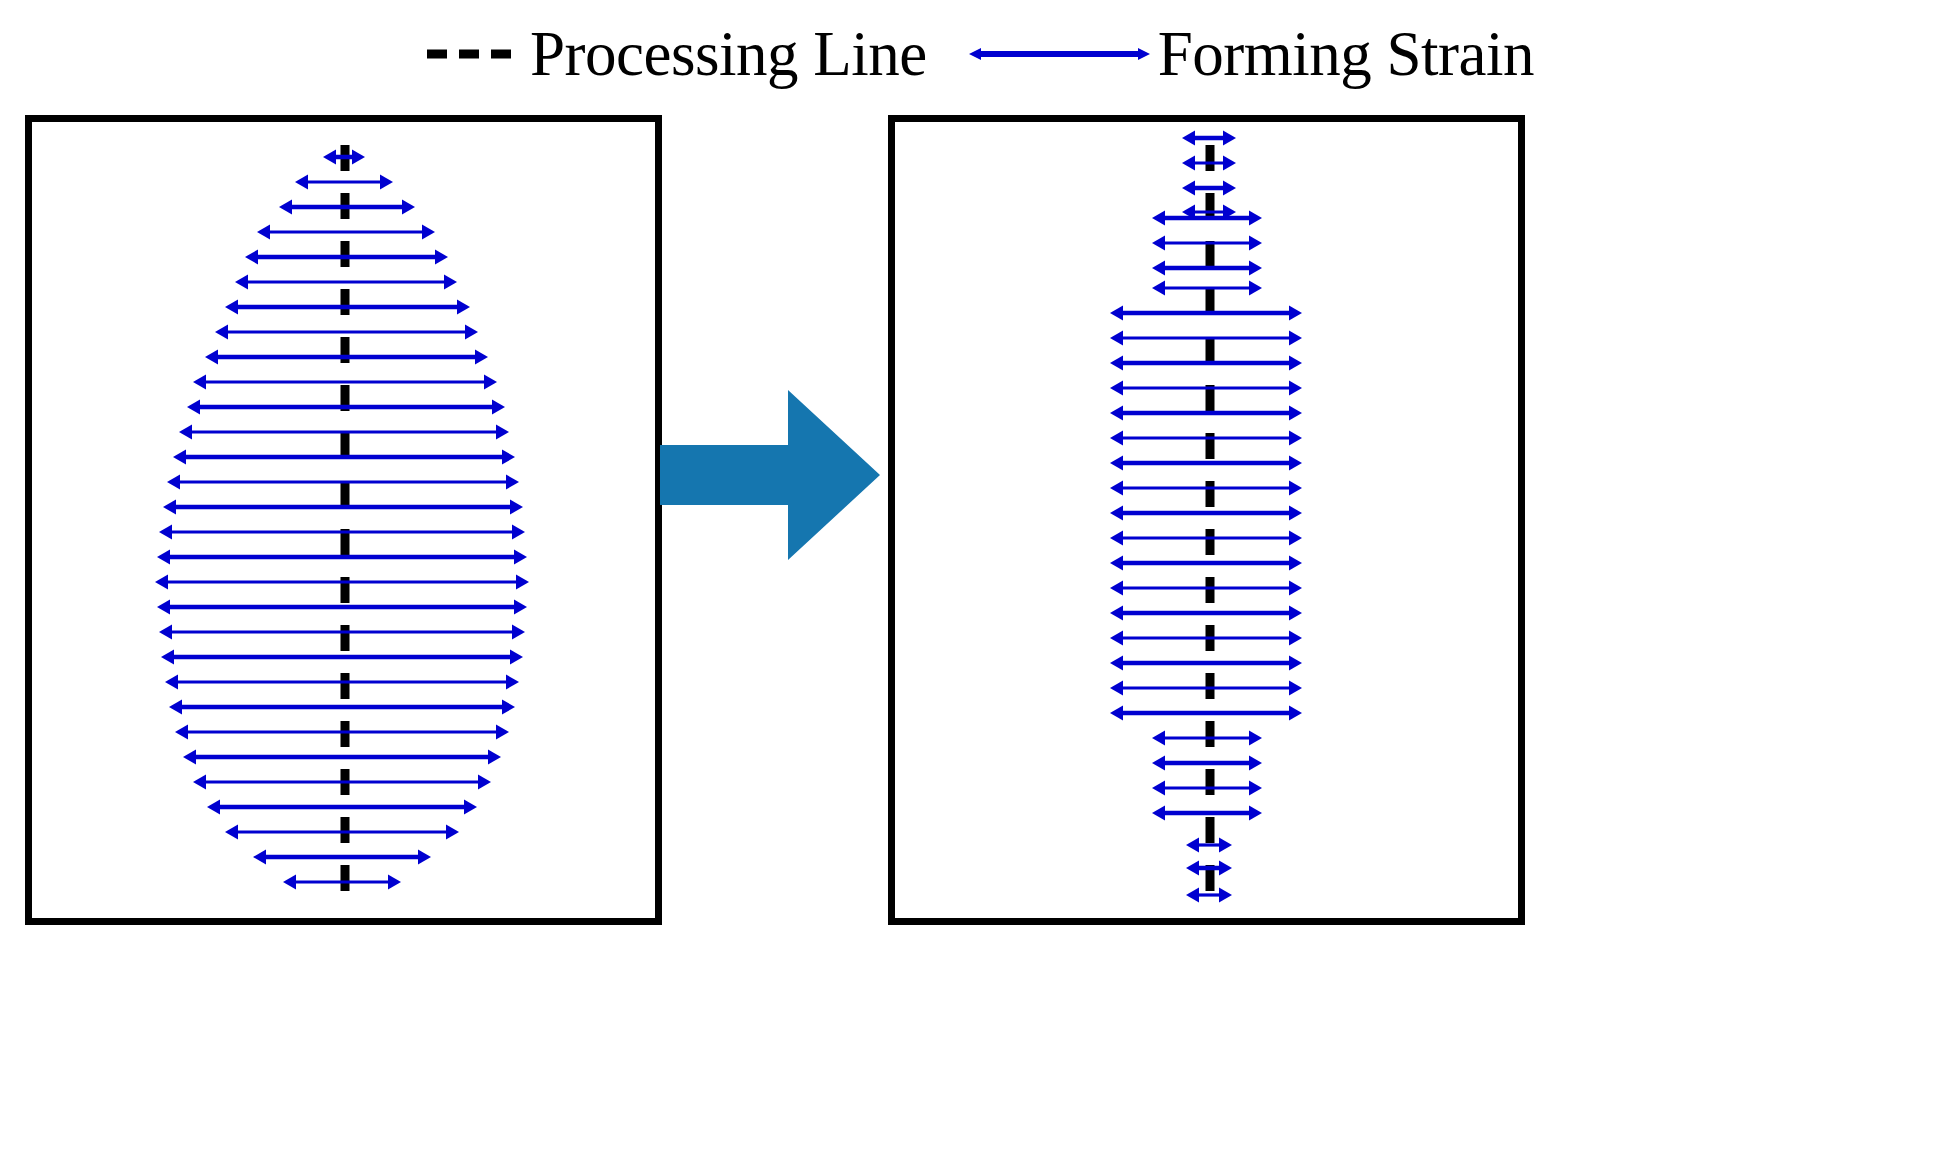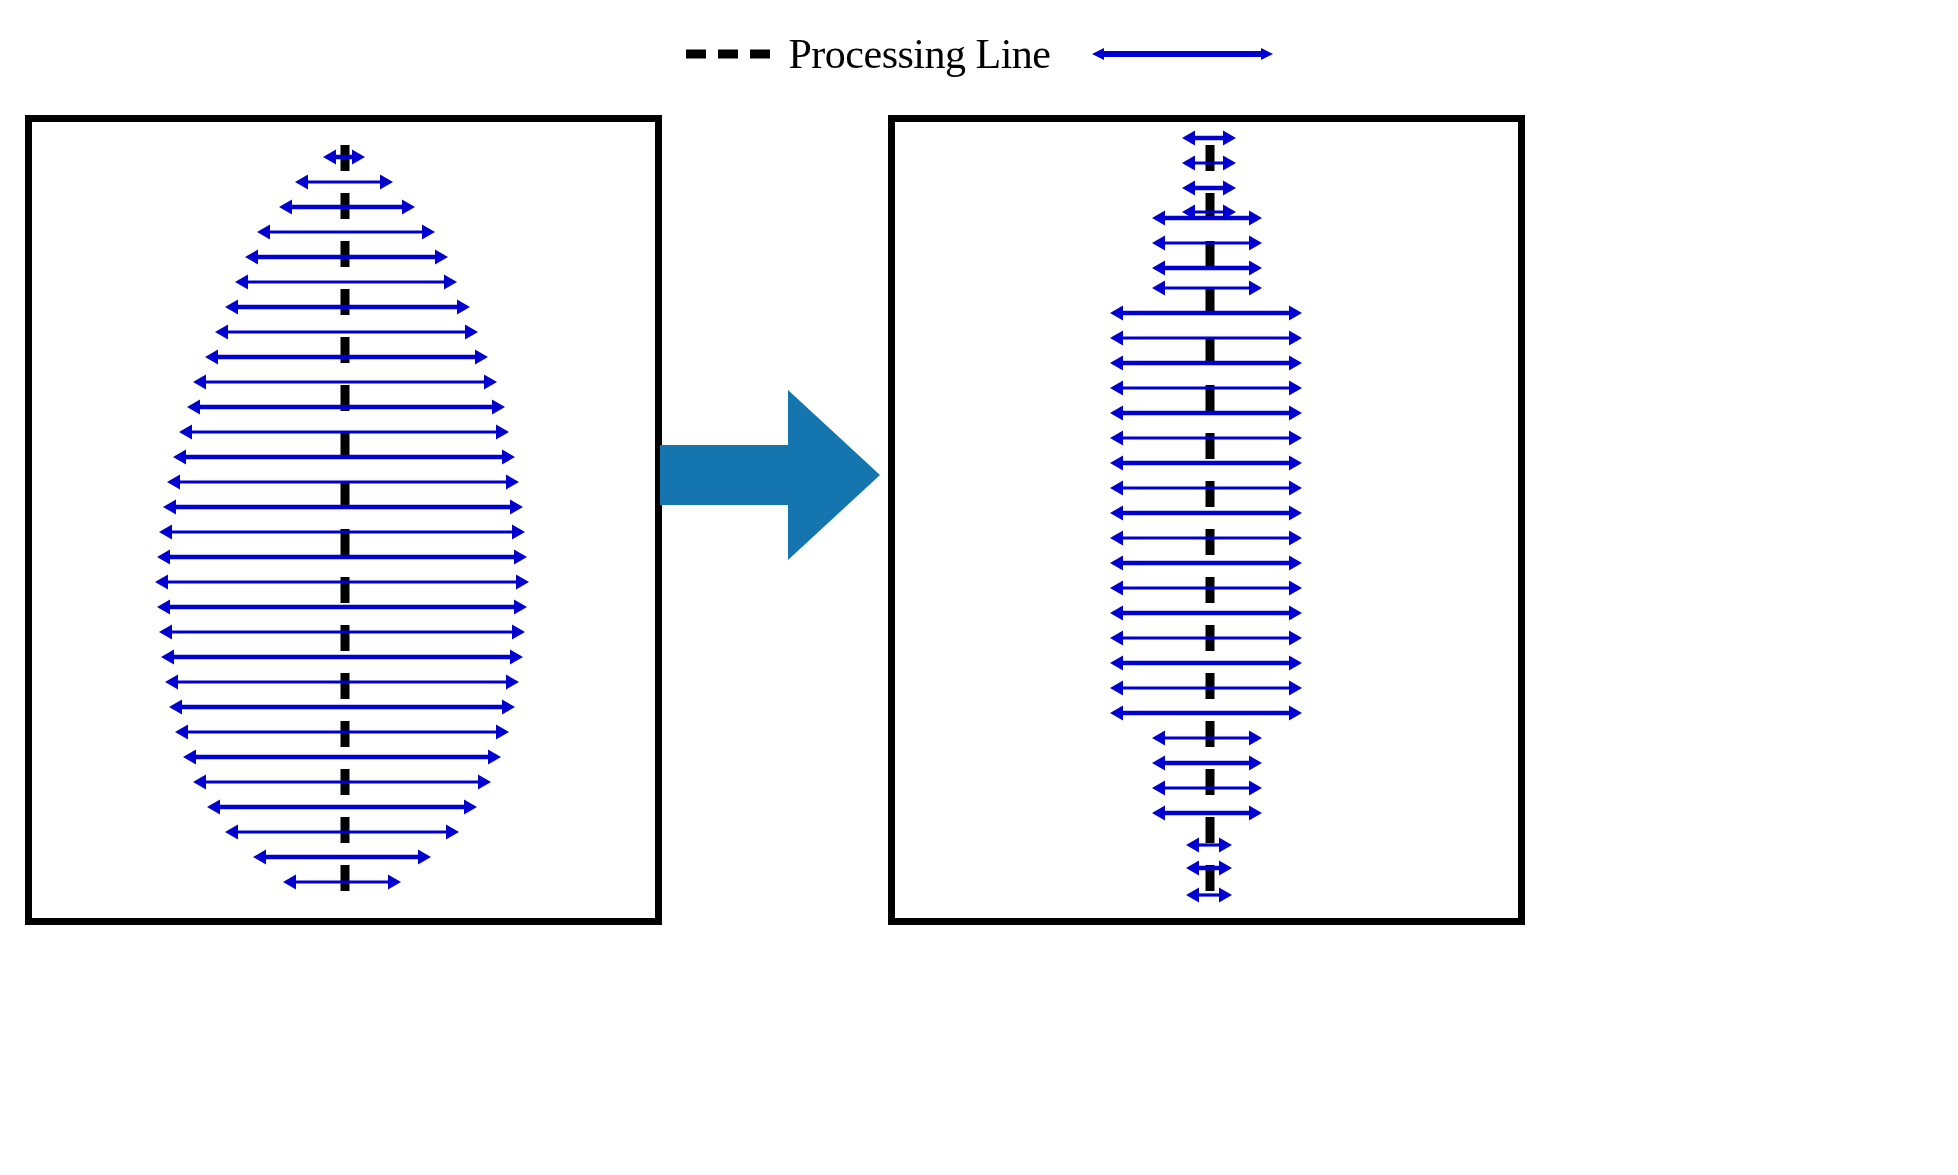--- a/index.html
+++ b/index.html
@@ -31,21 +31,21 @@
     justify-content: center;
     gap: 40px;
   }
   .legend-entry {
     display: flex;
     align-items: center;
     gap: 6px;
   }
   .legend-label {
     font-family: "Liberation Serif", "DejaVu Serif", serif;
-    font-size: 42px;
+    font-size: 63px;
     line-height: 1;
     color: #000000;
     white-space: nowrap;
     letter-spacing: -0.5px;
   }
   .legend-swatch {
     display: block;
   }
 
   
@@ -89,20 +89,21 @@
       </svg>
       <span class="legend-label">Processing Line</span>
     </div>
 
     <div class="legend-entry">
       <svg class="legend-swatch" width="185" height="26" viewBox="0 0 185 26">
         <line x1="12" y1="13" x2="173" y2="13" stroke="#0000D0" stroke-width="6"></line>
         <polygon points="2,13 14,7 14,19" fill="#0000D0"></polygon>
         <polygon points="183,13 171,7 171,19" fill="#0000D0"></polygon>
       </svg>
+      <span class="legend-label">Forming Strain</span>
     </div>
 
   </div>
 
   <div class="panel" id="panel-left">
     <svg class="panel-canvas" id="canvas-left" viewBox="0 0 623 796" preserveAspectRatio="none">
         <line x1="313" y1="23" x2="313" y2="770" stroke="#000000" stroke-width="9" stroke-dasharray="26 22" stroke-linecap="butt"></line>
         <g>
           <line x1="300" y1="35" x2="324" y2="35" stroke="#0000D0" stroke-width="4.5"></line>
           <polygon points="291,35 304,27.5 304,42.5" fill="#0000D0"></polygon>

